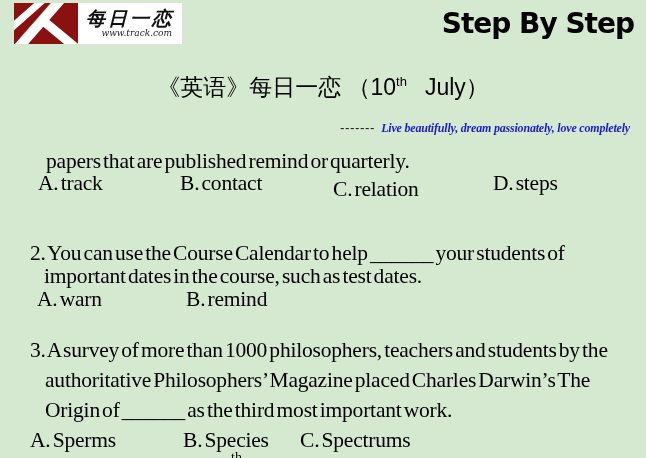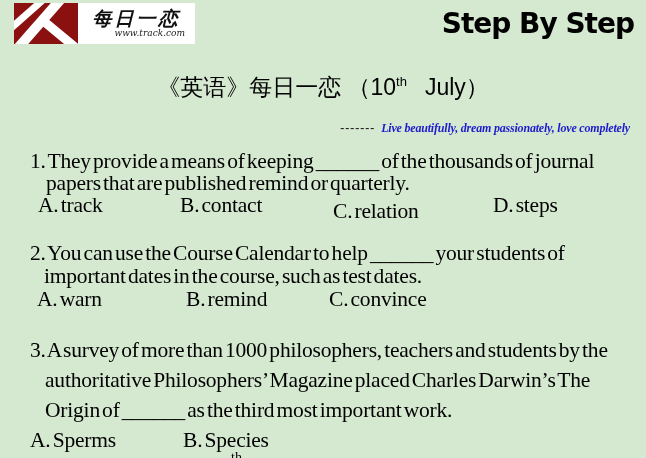--- a/index.html
+++ b/index.html
@@ -10,21 +10,21 @@
     background: #d5e8d0;
     overflow: hidden;
     font-family: "Liberation Serif", serif;
     color: #000;
   }
 
   
   .logo {
     position: absolute;
     left: 14px; top: 3px;
-    width: 181px; height: 41px;
+    width: 168px; height: 41px;
     background: #ffffff;
     display: flex;
     align-items: stretch;
   }
   .logo-mark { width: 64px; height: 41px; flex: 0 0 auto; }
   .logo-text {
     flex: 1;
     display: flex;
     flex-direction: column;
     align-items: center;
@@ -163,45 +163,44 @@
 
   <div class="title">
     <span>《英语》每日一恋 （10</span><span class="sup">th</span><span class="part2">July）</span>
   </div>
 
   <div class="subtitle">
     <span class="dashes">-------</span><span class="motto">Live beautifully, dream passionately, love completely</span>
   </div>
 
   <div class="q q1">
-    <span class="line l1">1. They provide a means of keeping ______ of the thousands of journal</span>
     <span class="line l2">papers that are published remind or quarterly.</span>
     <span class="line opts">
       <span>A. track</span>
       <span>B. contact</span>
       <span>C. relation</span>
       <span>D. steps</span>
     </span>
   </div>
 
   <div class="q q2">
     <span class="line l1">2. You can use the Course Calendar to help ______ your students of</span>
     <span class="line l2">important dates in the course, such as test dates.</span>
     <span class="line opts">
       <span>A. warn</span>
       <span>B. remind</span>
-      <span>C. convince</span>
     </span>
   </div>
 
   <div class="q q3">
     <span class="line l1">3. A survey of more than 1000 philosophers, teachers and students by the</span>
     <span class="line l2">authoritative Philosophers’ Magazine placed Charles Darwin’s The</span>
     <span class="line l3">Origin of ______ as the third most important work.</span>
     <span class="line opts">
       <span>A. Sperms</span>
       <span>B. Species</span>
+      <span>C. Spectrums</span>
     </span>
   </div>
 
   <div class="fragment">th</div>
 
 </div>
 
 </body></html>

